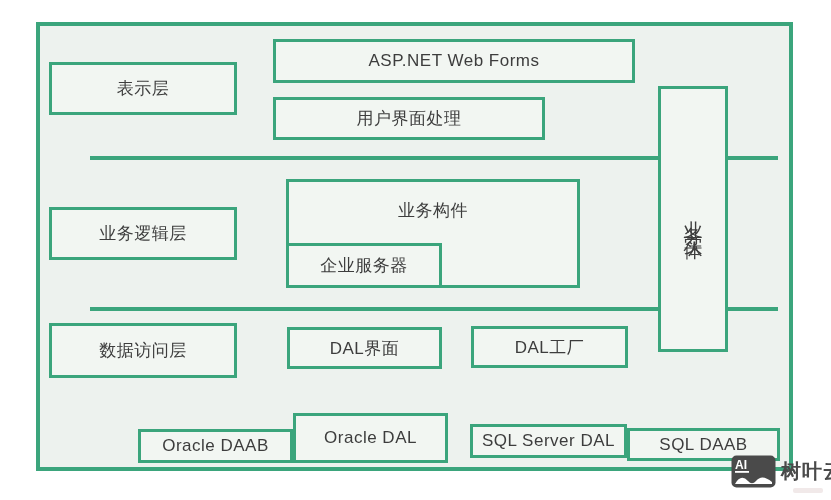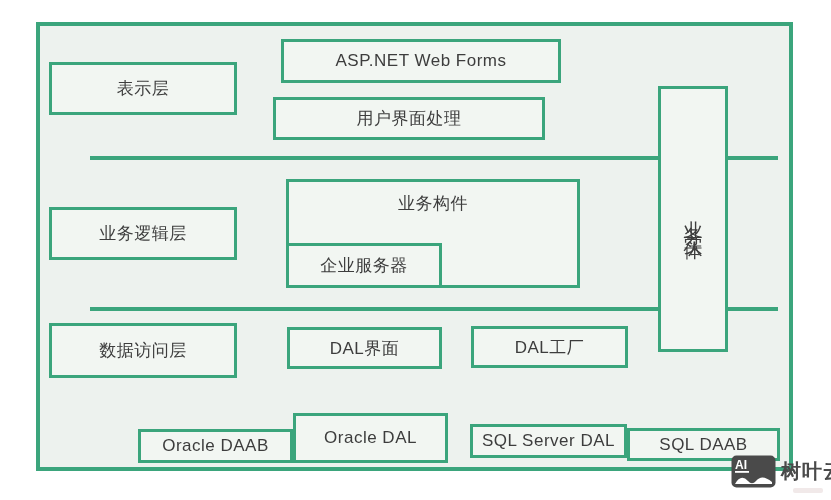--- a/index.html
+++ b/index.html
@@ -15,28 +15,28 @@
   }
   .dbox{
     position:absolute;box-sizing:border-box;
     border:3px solid #3BA57C;background:#F2F6F2;
     display:flex;align-items:center;justify-content:center;
     color:#3D3D3D;font-size:17px;letter-spacing:0.5px;
   }
   .hline{position:absolute;height:4px;background:#3BA57C;}
 
   .b-presentation{left:49px;top:62px;width:188px;height:53px;}
-  .b-aspnet{left:273px;top:39px;width:280px;height:44px;margin-left:8px;}
+  .b-aspnet{left:273px;top:39px;width:362px;height:44px;}
   .b-ui{left:273px;top:97px;width:272px;height:43px;}
 
   .line1-left{left:90px;top:156px;width:568px;}
   .line1-right{left:728px;top:156px;width:50px;}
 
   .b-bizlogic{left:49px;top:207px;width:188px;height:53px;}
-  .b-bizcomp{left:286px;top:179px;width:294px;height:109px;align-items:flex-start;padding-top:10px;}
+  .b-bizcomp{left:286px;top:179px;width:294px;height:109px;align-items:flex-start;padding-top:17px;}
   .b-entserver{left:286px;top:243px;width:156px;height:45px;z-index:2;}
   .b-entity{left:658px;top:86px;width:70px;height:266px;z-index:1;}
   .b-entity .vtext{
     writing-mode:vertical-rl;text-orientation:upright;
     font-size:19px;letter-spacing:7px;color:#3D3D3D;
   }
 
   .line2-left{left:90px;top:307px;width:568px;}
   .line2-right{left:728px;top:307px;width:50px;}
 

